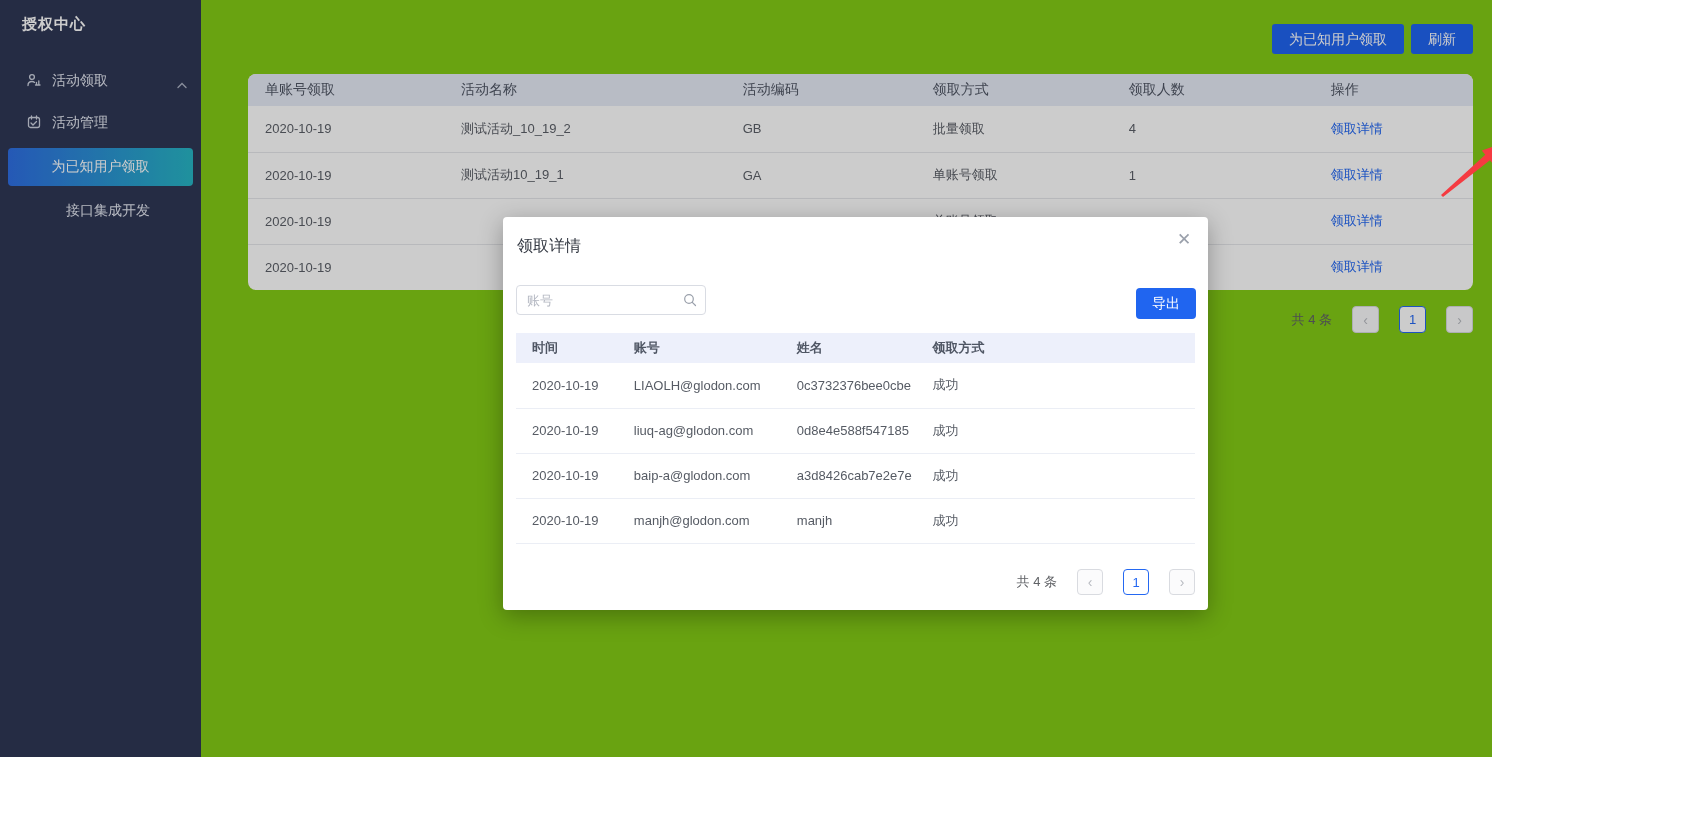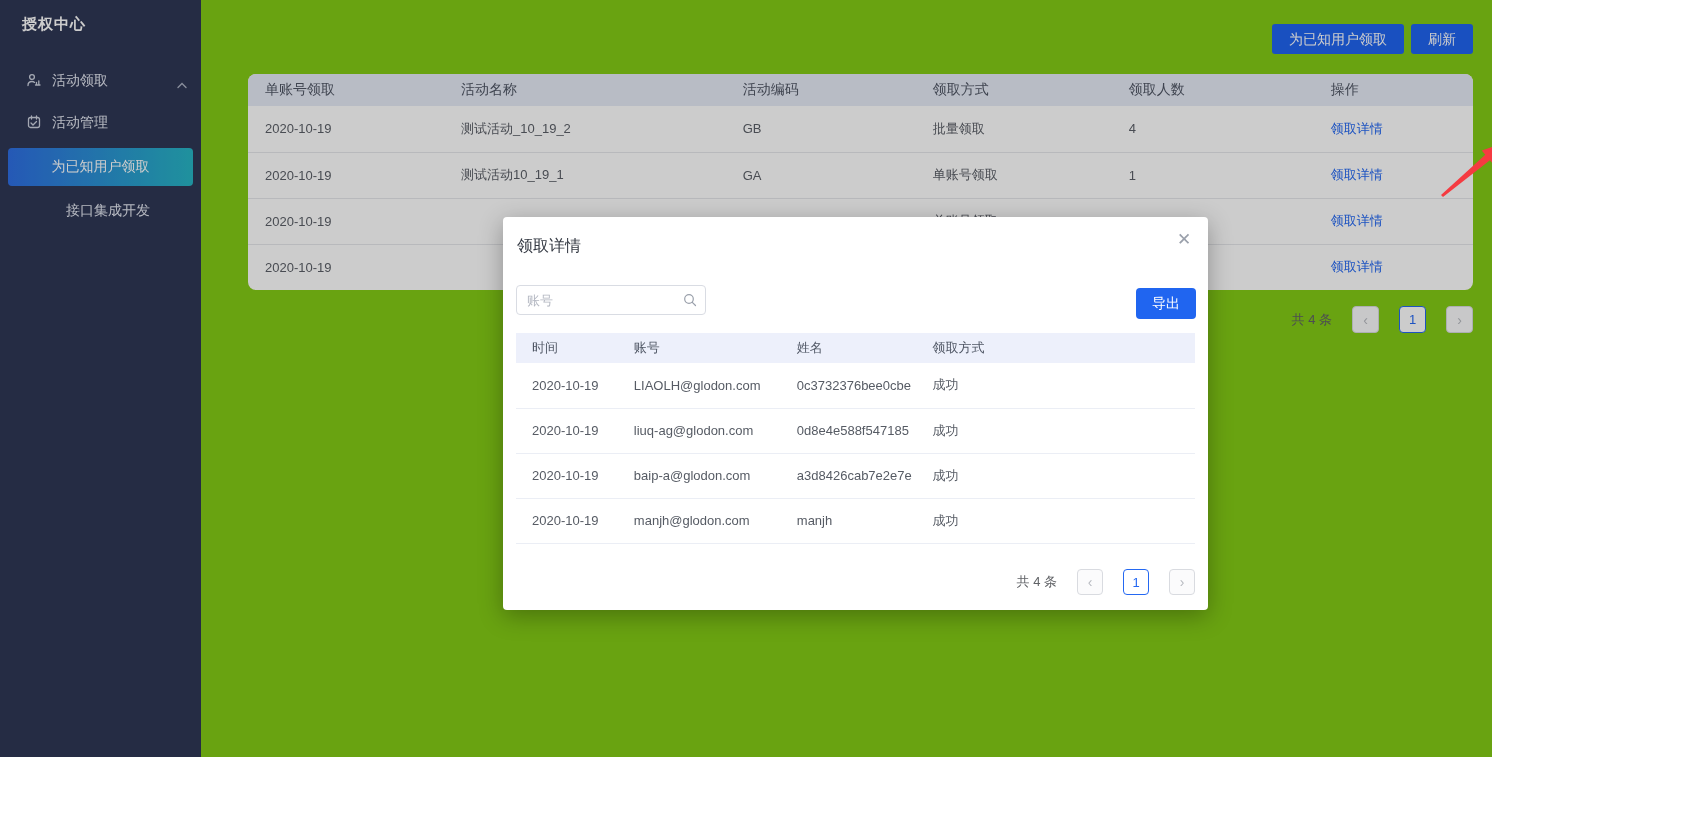--- a/index.html
+++ b/index.html
@@ -55,21 +55,21 @@
   .modal-close { position:absolute; right:13px; top:11px; width:22px; height:22px; color:#9aa0ab;
     font-size:17px; display:flex; align-items:center; justify-content:center; cursor:pointer; background:none; border:none; }
   .modal-search { position:absolute; left:13px; top:68px; width:190px; height:30px; }
   .modal-search input { width:100%; height:100%; border:1px solid #d9dce3; border-radius:4px;
     padding:0 30px 0 10px; font-size:13px; color:#333; font-family:inherit; outline:none; }
   .modal-search input::placeholder { color:#b4b8c2; }
   .search-icon { position:absolute; right:9px; top:8px; }
   .btn-export { position:absolute; right:12px; top:71px; height:31px; padding:0 16px; background:#2065f0;
     color:#ffffff; border:none; border-radius:4px; font-size:14px; font-family:inherit; cursor:pointer; }
   .modal-table-wrap { position:absolute; left:13px; right:13px; top:116px; }
-  .modal-table th { background:#edf0fb; height:30px; text-align:left; font-weight:normal;
+  .modal-table th { background:#edf0fb; height:30px; text-align:left; font-weight:bold;
     color:#4f5664; font-size:13px; padding-left:16px; border-radius:0; }
   .modal-table td { height:45px; border-bottom:1px solid #ebeef5; color:#565b64; font-size:13px;
     padding-left:16px; white-space:nowrap; overflow:hidden; }
   .pagination.modal-pg { position:absolute; right:13px; top:352px; }
   .pagination.modal-pg .pg-btn { width:26px; height:26px; }
 
   
   .annotation { position:absolute; left:0; top:0; width:1706px; height:757px; z-index:30; pointer-events:none; }
 
   

